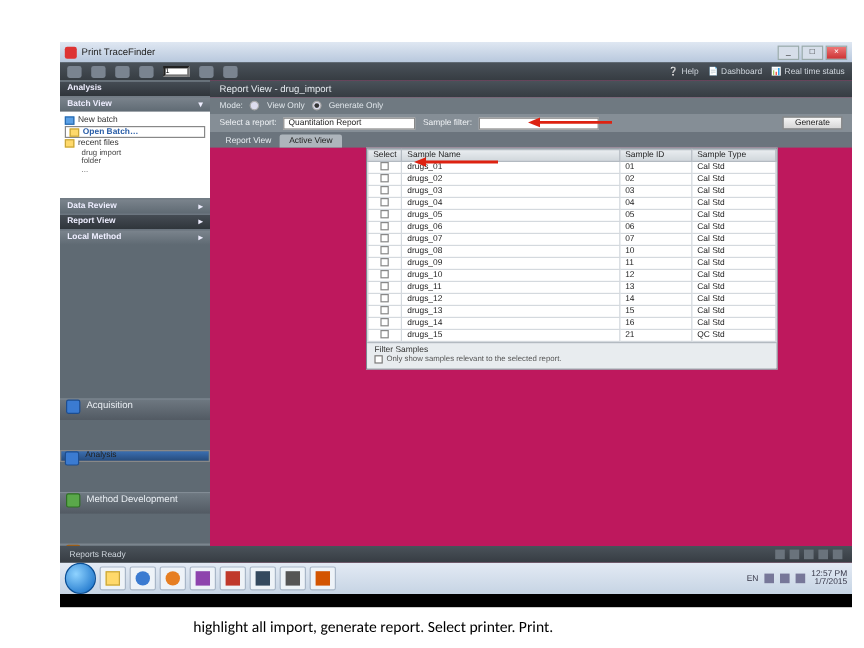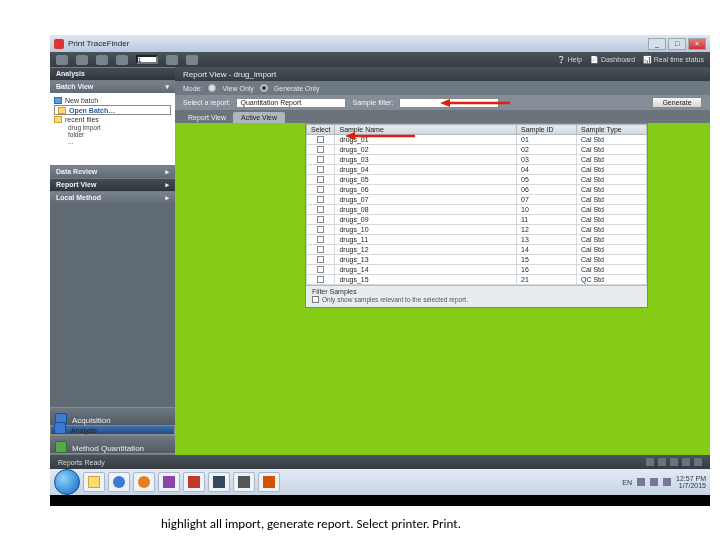--- a/index.html
+++ b/index.html
@@ -30,29 +30,29 @@
   .sect-h { height:13px; background:linear-gradient(#454c54,#2f353b); color:#eef; font-size:7px; font-weight:bold; padding:2px 6px; border-top:1px solid #727c85; }
   .sect-h.light { background:linear-gradient(#7b848d,#5f6a73); }
   .sect-h .arrow { float:right; font-size:7px; }
   .batchview { background:#fff; height:72px; padding:3px 4px; font-size:7px; color:#333; }
   .bv-item { display:flex; align-items:center; gap:3px; padding:1px 0; cursor:pointer; }
   .bv-icon { width:8px; height:7px; background:#ffd96b; border:1px solid #c9a63a; }
   .bv-icon.db { background:#5aa0e6; border-color:#2a6bb0; }
   .bv-item.sel { color:#2a5ea8; font-weight:bold; }
   .bv-sub { padding-left:14px; font-size:6.5px; color:#444; }
   .side-gap { flex:1; }
-  .navitem { height:18px; background:linear-gradient(#6e7881,#525a63); border-top:1px solid #828c95; display:flex; align-items:flex-end; gap:5px; padding:0 5px; font-size:8px; color:#e8edf2; cursor:pointer; }
+  .navitem { height:18px; background:linear-gradient(#6e7881,#525a63); border-top:1px solid #828c95; display:flex; align-items:flex-start; gap:5px; padding:0 5px; font-size:8px; color:#e8edf2; cursor:pointer;margin-top:25px; }
   .navitem.sel { background:linear-gradient(#3b6fb2,#274c7d); }
   .nav-ic { width:12px; height:12px; background:#3b7bd1; border:1px solid #1d4d8f; border-radius:2px; }
   .nav-ic.grn { background:#5aa84a; border-color:#2f6f25; }
   .nav-ic.org { background:#d8923a; border-color:#9c5e17; }
   .tiny-row { height:10px; background:#4a525a; display:flex; justify-content:flex-end; align-items:center; padding:0 3px; font-size:7px; color:#aaa; }
 
   
-  .content { flex:1; background:#84cc16; display:flex; flex-direction:column;justify-content:center; }
+  .content { flex:1; background:#be185d; display:flex; flex-direction:column;justify-content:center; }
   .chead { height:14px; background:linear-gradient(#4a525a,#363c42); color:#e4e9ee; font-size:8px; display:flex; align-items:center; padding:0 8px; gap:6px; }
   .mode-row { height:14px; background:#6f7981; display:flex; align-items:center; font-size:7px; color:#dfe5ea; padding:0 8px; gap:6px; }
   .radio { width:8px; height:8px; border-radius:50%; border:1px solid #aaa; background:#dde; display:inline-block; }
   .radio.on::after { content:""; display:block; width:4px; height:4px; border-radius:50%; background:#333; margin:1px; }
   .filter-row { height:15px; background:#858e96; display:flex; align-items:center; font-size:7px; color:#f0f3f6; padding:0 8px; gap:6px; }
   .filter-row .lbl { white-space:nowrap; }
   .sel { height:10px; background:#fff; color:#222; font-size:7px; border:1px solid #888; padding:0 3px; }
   .sel.w1 { width:110px; }
   .sel.w2 { width:100px; }
   .gen-btn { width:50px; height:11px; background:linear-gradient(#f6f6f6,#d6d6d6); border:1px solid #888; font-size:7px; color:#222; text-align:center; line-height:9px; cursor:pointer; }
@@ -155,21 +155,21 @@
       <div class="navitem">
             <span class="nav-ic"></span>
             <span>Acquisition</span>
           </div>
       <div class="navitem sel">
             <span class="nav-ic"></span>
             <span>Analysis</span>
           </div>
       <div class="navitem">
             <span class="nav-ic grn"></span>
-            <span>Method Quantitation</span>
+            <span>Method Development</span>
           </div>
       <div class="navitem">
             <span class="nav-ic org"></span>
             <span>Configuration</span>
           </div>
       <div class="tiny-row">"</div>
     </div>
 
     <div class="content">
       <div class="chead">Report View - drug_import</div>

